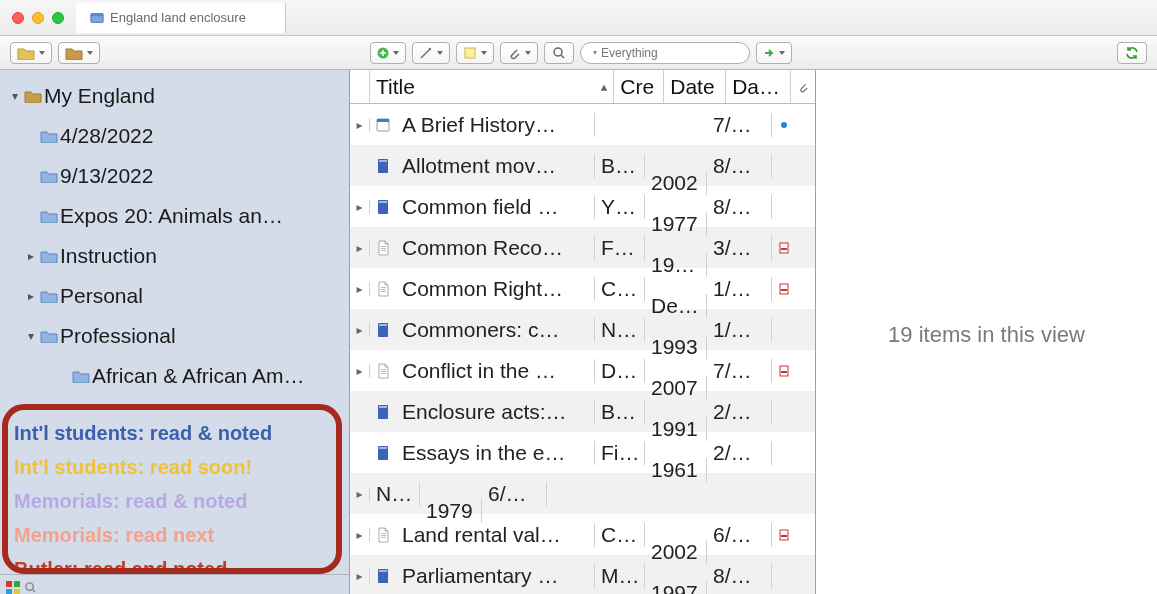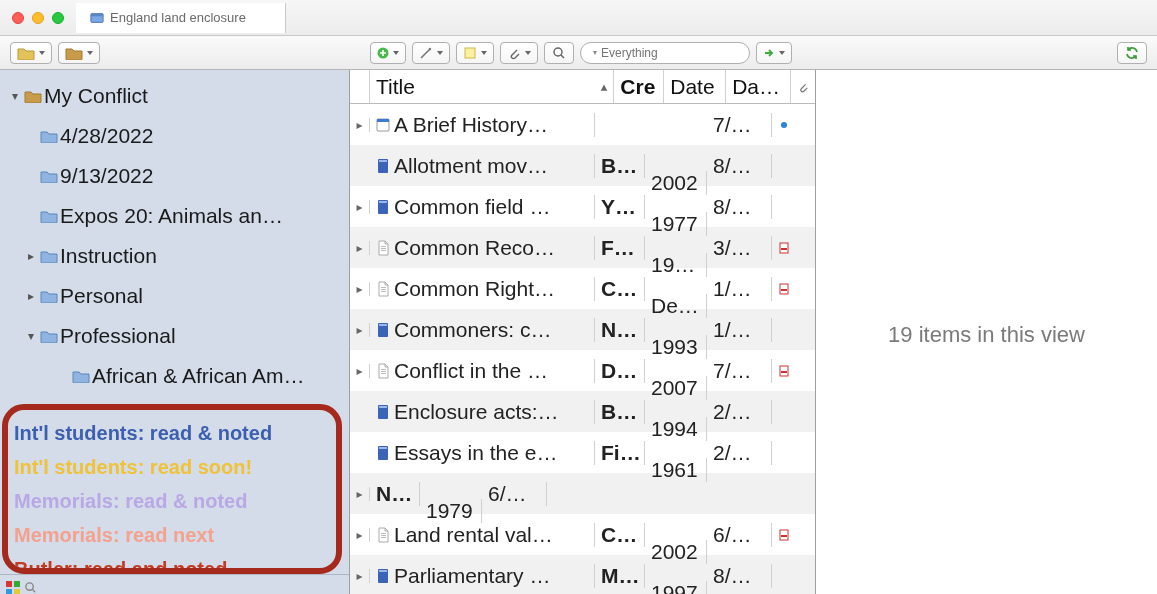--- a/index.html
+++ b/index.html
@@ -186,42 +186,42 @@
   }
   .col {
     border-right: 1px solid #d0d0d0;
     display: flex;
     align-items: center;
     padding: 0 6px;
   }
   .col:last-child { border-right: none; }
   .c-tw    { width: 20px; padding: 0 2px; justify-content: center; }
   .c-title { width: 225px; }
-  .c-cre   { width: 50px; font-weight: bold; }
+  .c-cre   { width: 50px; }
   .c-date  { width: 62px; }
   .c-da2   { width: 65px; }
   .c-att   { width: 24px; justify-content: center; }
   .items-head .c-title { position: relative; width: 245px; }
   .items-head .c-title::after {
     content: "▴";
     position: absolute;
     right: 6px;
     color: #666;
     font-size: 13px;
   }
   .row {
     height: 41px;
     display: flex;
     align-items: center;
     white-space: nowrap;
   }
   .row:nth-child(odd) { background: #fff; }
   .row:nth-child(even) { background: #f1f1f1; }
   .row .c-tw { color: #666; font-size: 12px; }
-  .row .c-title { width: 225px; overflow: hidden; text-overflow: ellipsis; display: flex; align-items: center; gap: 4px; }
+  .row .c-title { width: 225px; overflow: hidden; text-overflow: ellipsis; display: flex; align-items: center; gap: 12px; }
   .row .c-cre, .row .c-date, .row .c-da2 { overflow: hidden; text-overflow: ellipsis; }
   .row .c-cre   { width: 50px; }
   .row .c-date  { width: 62px; margin-top: 35px; }
   .row .c-da2   { width: 65px; }
   .row .c-att   { width: 24px; color: #b44; font-size: 11px; }
   .item-icon { width: 14px; height: 16px; flex: none; }
   .attach-dot {
     width: 6px; height: 6px; border-radius: 50%;
     background: #2a83d8;
     display: inline-block;
@@ -340,21 +340,21 @@
 
   <div class="sidebar">
     <div class="tree" id="tree">
         <div class="li ind0">
           <span class="twisty">▾</span>
           <span class="icon">
             <svg class="folder-ico" viewBox="0 0 18 14">
               <path d="M1 3 h6 l2 2 h8 v8 a1 1 0 0 1 -1 1 h-14 a1 1 0 0 1 -1 -1 z" fill="#c79b4a" stroke="#a17a33"></path>
             </svg>
           </span>
-          <span class="label">My Conflict</span>
+          <span class="label">My England</span>
         </div>
         <div class="li ind1">
           <span class="twisty"></span>
           <span class="icon">
             <svg class="folder-ico" viewBox="0 0 18 14">
               <path d="M1 3 h6 l2 2 h8 v8 a1 1 0 0 1 -1 1 h-14 a1 1 0 0 1 -1 -1 z" fill="#8fb4e2" stroke="#5f86b8"></path>
             </svg>
           </span>
           <span class="label">4/28/2022</span>
         </div>
@@ -598,21 +598,21 @@
           <span class="col c-title">
             <span>
               <svg class="item-icon" viewBox="0 0 14 16">
                 <rect x="2" y="1" width="10" height="14" rx="1" class="book-ico"></rect>
                 <rect x="3" y="2" width="8" height="2" fill="#9db8e8"></rect>
               </svg>
             </span>
             <span>Enclosure acts:…</span>
           </span>
           <span class="col c-cre">B…</span>
-          <span class="col c-date">1994</span>
+          <span class="col c-date">1991</span>
           <span class="col c-da2">2/…</span>
           <span class="col c-att"></span>
         </div>
         <div class="row">
           <span class="col c-tw"></span>
           <span class="col c-title">
             <span>
               <svg class="item-icon" viewBox="0 0 14 16">
                 <rect x="2" y="1" width="10" height="14" rx="1" class="book-ico"></rect>
                 <rect x="3" y="2" width="8" height="2" fill="#9db8e8"></rect>

